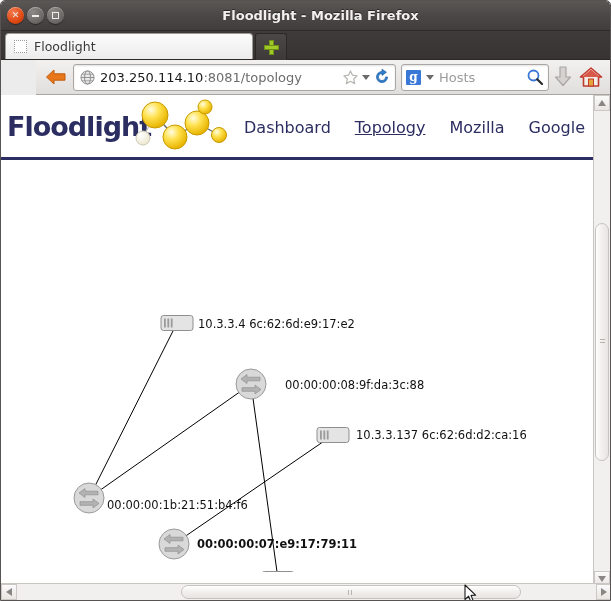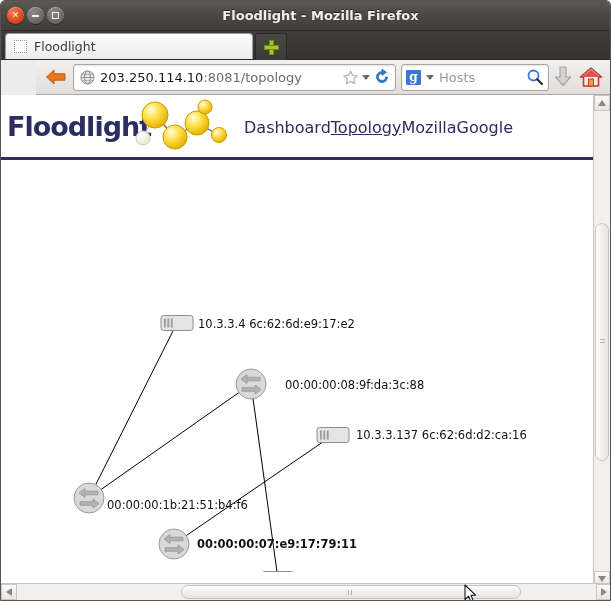--- a/index.html
+++ b/index.html
@@ -274,20 +274,21 @@
     font-family: "DejaVu Sans", "Liberation Sans", sans-serif;
     font-size: 27px;
     font-weight: bold;
     letter-spacing: -1px;
     color: #2c2e62;
   }
   .fl-molecule { position: absolute; left: 132px; top: 2px; }
   .fl-nav {
     display: flex;
     align-items: center;
+    gap: 24px;
     font-size: 16px;
     color: #2c2e62;
     padding-top: 2px;
   }
   .fl-nav a {
     color: #2c2e62;
     text-decoration: none;
     font-family: "DejaVu Sans", "Liberation Sans", sans-serif;
   }
   .fl-nav a.active { text-decoration: underline; }

